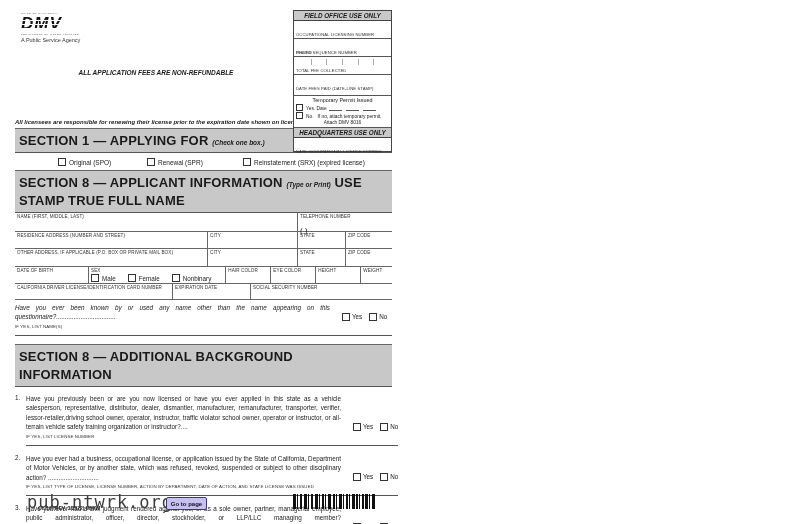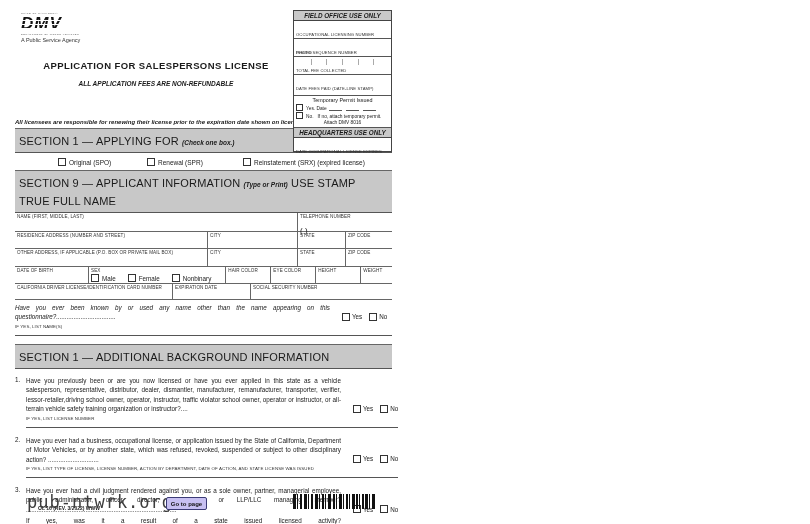--- a/index.html
+++ b/index.html
@@ -32,21 +32,21 @@
   .temp{border-bottom:1px solid #555;padding:1px 2px 2px 2px;}
   .temp-title{font-size:5.4px;text-align:center;}
   .temp-line{display:flex;align-items:flex-end;font-size:4.8px;margin-top:1px;}
   .blank{display:inline-block;width:13px;border-bottom:1px solid #555;height:5px;margin:0 2px;}
   .temp-attach{font-size:4.8px;text-align:center;margin-top:1px;}
   .hq-row{padding:1px 2px;height:11px;}
 
   
   .secbar{background:#c8c8c8;border-top:1px solid #666;border-bottom:1px solid #555;
           padding:2px 4px 3px 4px;}
-  .sec-title{font-size:11px;font-weight:normal;letter-spacing:.2px;}
+  .sec-title{font-size:13px;font-weight:bold;letter-spacing:.2px;}
   .sec-note{font-size:6.5px;font-weight:bold;font-style:italic;}
 
   
   .s1-opts{display:flex;padding:5px 0 4px 43px;gap:0;}
   .opt{display:flex;align-items:center;font-size:6.5px;}
   .opt1{width:89px;} .opt2{width:96px;}
   .cb{display:inline-block;width:6px;height:6px;border:1px solid #333;background:#fff;
       margin-right:3px;flex:0 0 auto;}
 
   
@@ -95,21 +95,20 @@
           <span class="dmv-word">DMV</span>
           <i class="stripe" style="top:4px"></i>
           <i class="stripe" style="top:8px"></i>
           <i class="stripe" style="top:12px"></i>
         </div>
         <div class="logo-micro">DEPARTMENT OF MOTOR VEHICLES</div>
         <div class="logo-tag">A Public Service Agency</div>
       </div>
 
       <div class="title-wrap">
-        <div class="main-title">APPLICATION FOR SALESPERSONS LICENSE</div>
         <div class="sub-title">ALL APPLICATION FEES ARE NON-REFUNDABLE</div>
       </div>
       <div class="renewal-note">All licensees are responsible for renewing their license prior to the expiration date shown on license.</div>
 
       <div class="fo-box">
         <div class="fo-title">FIELD OFFICE USE ONLY</div>
         <div class="fo-row" style="height:15px">
           <span class="fo-label">OCCUPATIONAL LICENSING NUMBER ISSUED</span>
           <div class="fo-ticks">
               <i></i>
@@ -164,21 +163,21 @@
         <span class="cb"></span>
         <span>Renewal (SPR)</span>
       </div>
       <div class="opt">
         <span class="cb"></span>
         <span>Reinstatement (SRX) (expired license)</span>
       </div>
     </div>
 
     <div class="secbar">
-      <span class="sec-title">SECTION 9 — APPLICANT INFORMATION </span><span class="sec-note">(Type or Print)</span><span class="sec-title"> USE STAMP TRUE FULL NAME</span>
+      <span class="sec-title">SECTION 8 — APPLICANT INFORMATION </span><span class="sec-note">(Type or Print)</span><span class="sec-title"> USE STAMP TRUE FULL NAME</span>
     </div>
 
     <div class="row" style="height:18px">
       <div class="cell" style="flex:0 0 282px">
         <span class="flabel">NAME (FIRST, MIDDLE, LAST)</span>
       </div>
       <div class="cell bl" style="flex:1">
         <span class="flabel">TELEPHONE NUMBER</span>
         <span class="phone-val">(        )</span>
       </div>
@@ -273,21 +272,21 @@
           <span>No</span>
         </span>
       </div>
     </div>
     <div class="iflabel">IF YES, LIST NAME(S)</div>
     <div class="ansline"></div>
 
     <div class="s3-gap"></div>
 
     <div class="secbar">
-      <span class="sec-title">SECTION 1 — ADDITIONAL BACKGROUND INFORMATION</span>
+      <span class="sec-title">SECTION 8 — ADDITIONAL BACKGROUND INFORMATION</span>
     </div>
 
     <div class="q">
       <div class="qnum">1.</div>
       <div class="qbody">
         <div class="qline">
           <div class="qtext">Have you previously been or are you now licensed or have you ever applied in this state as a vehicle salesperson, representative, distributor, dealer, dismantler, manufacturer, remanufacturer, transporter, verifier, lessor-retailer,driving school owner, operator, instructor, traffic violator school owner, operator or instructor, or all-terrain vehicle safety training organization or instructor?....</div>
           <div class="yn-col">
             <span class="yn">
                 <span class="cb"></span>

